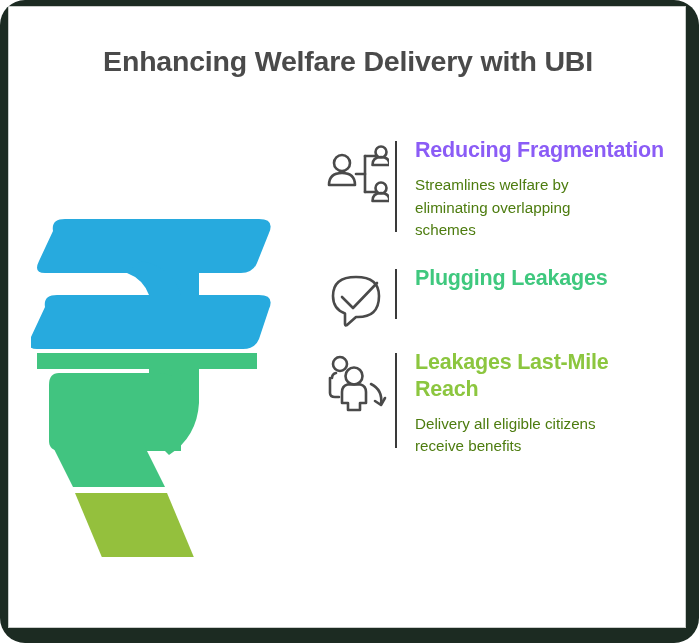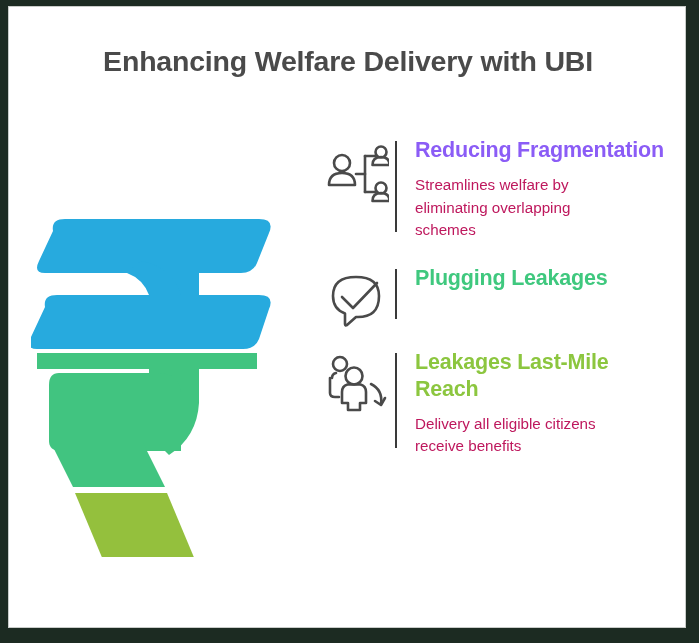--- a/index.html
+++ b/index.html
@@ -12,20 +12,21 @@
     height: 643px;
     overflow: hidden;
     font-family: "Liberation Sans", sans-serif;
   }
 
   .frame {
     position: absolute;
     left: 0; top: 0;
     width: 699px; height: 643px;
     background: #1c2b22;
+    border-radius: 25px;
   }
 
   .card {
     position: absolute;
     left: 8px;
     top: 6px;
     width: 678px;
     height: 622px;
     background: #ffffff;
     border: 1px solid #c9ccc9;
@@ -100,21 +101,21 @@
     margin: 0 0 10px 0;
     letter-spacing: -0.2px;
   }
   .block-title.accent-blue  { color: #8b5cf6; }
   .block-title.accent-green { color: #3FC87E; }
   .block-title.accent-olive { color: #8CC63F; }
 
   .block-desc {
     font-size: 15.2px;
     line-height: 1.48;
-    color: #be185d;
+    color: #4d7c0f;
     margin: 0;
     max-width: 215px;
   }
 
   .block-1 .block-text { padding-top: 2px; }
   .block-2 .block-text { padding-top: 2px; }
   .block-3 .block-text { padding-top: 2px; }
 
   .block-2 { margin-top: 21px; }
   .block-3 { margin-top: 8px; }

